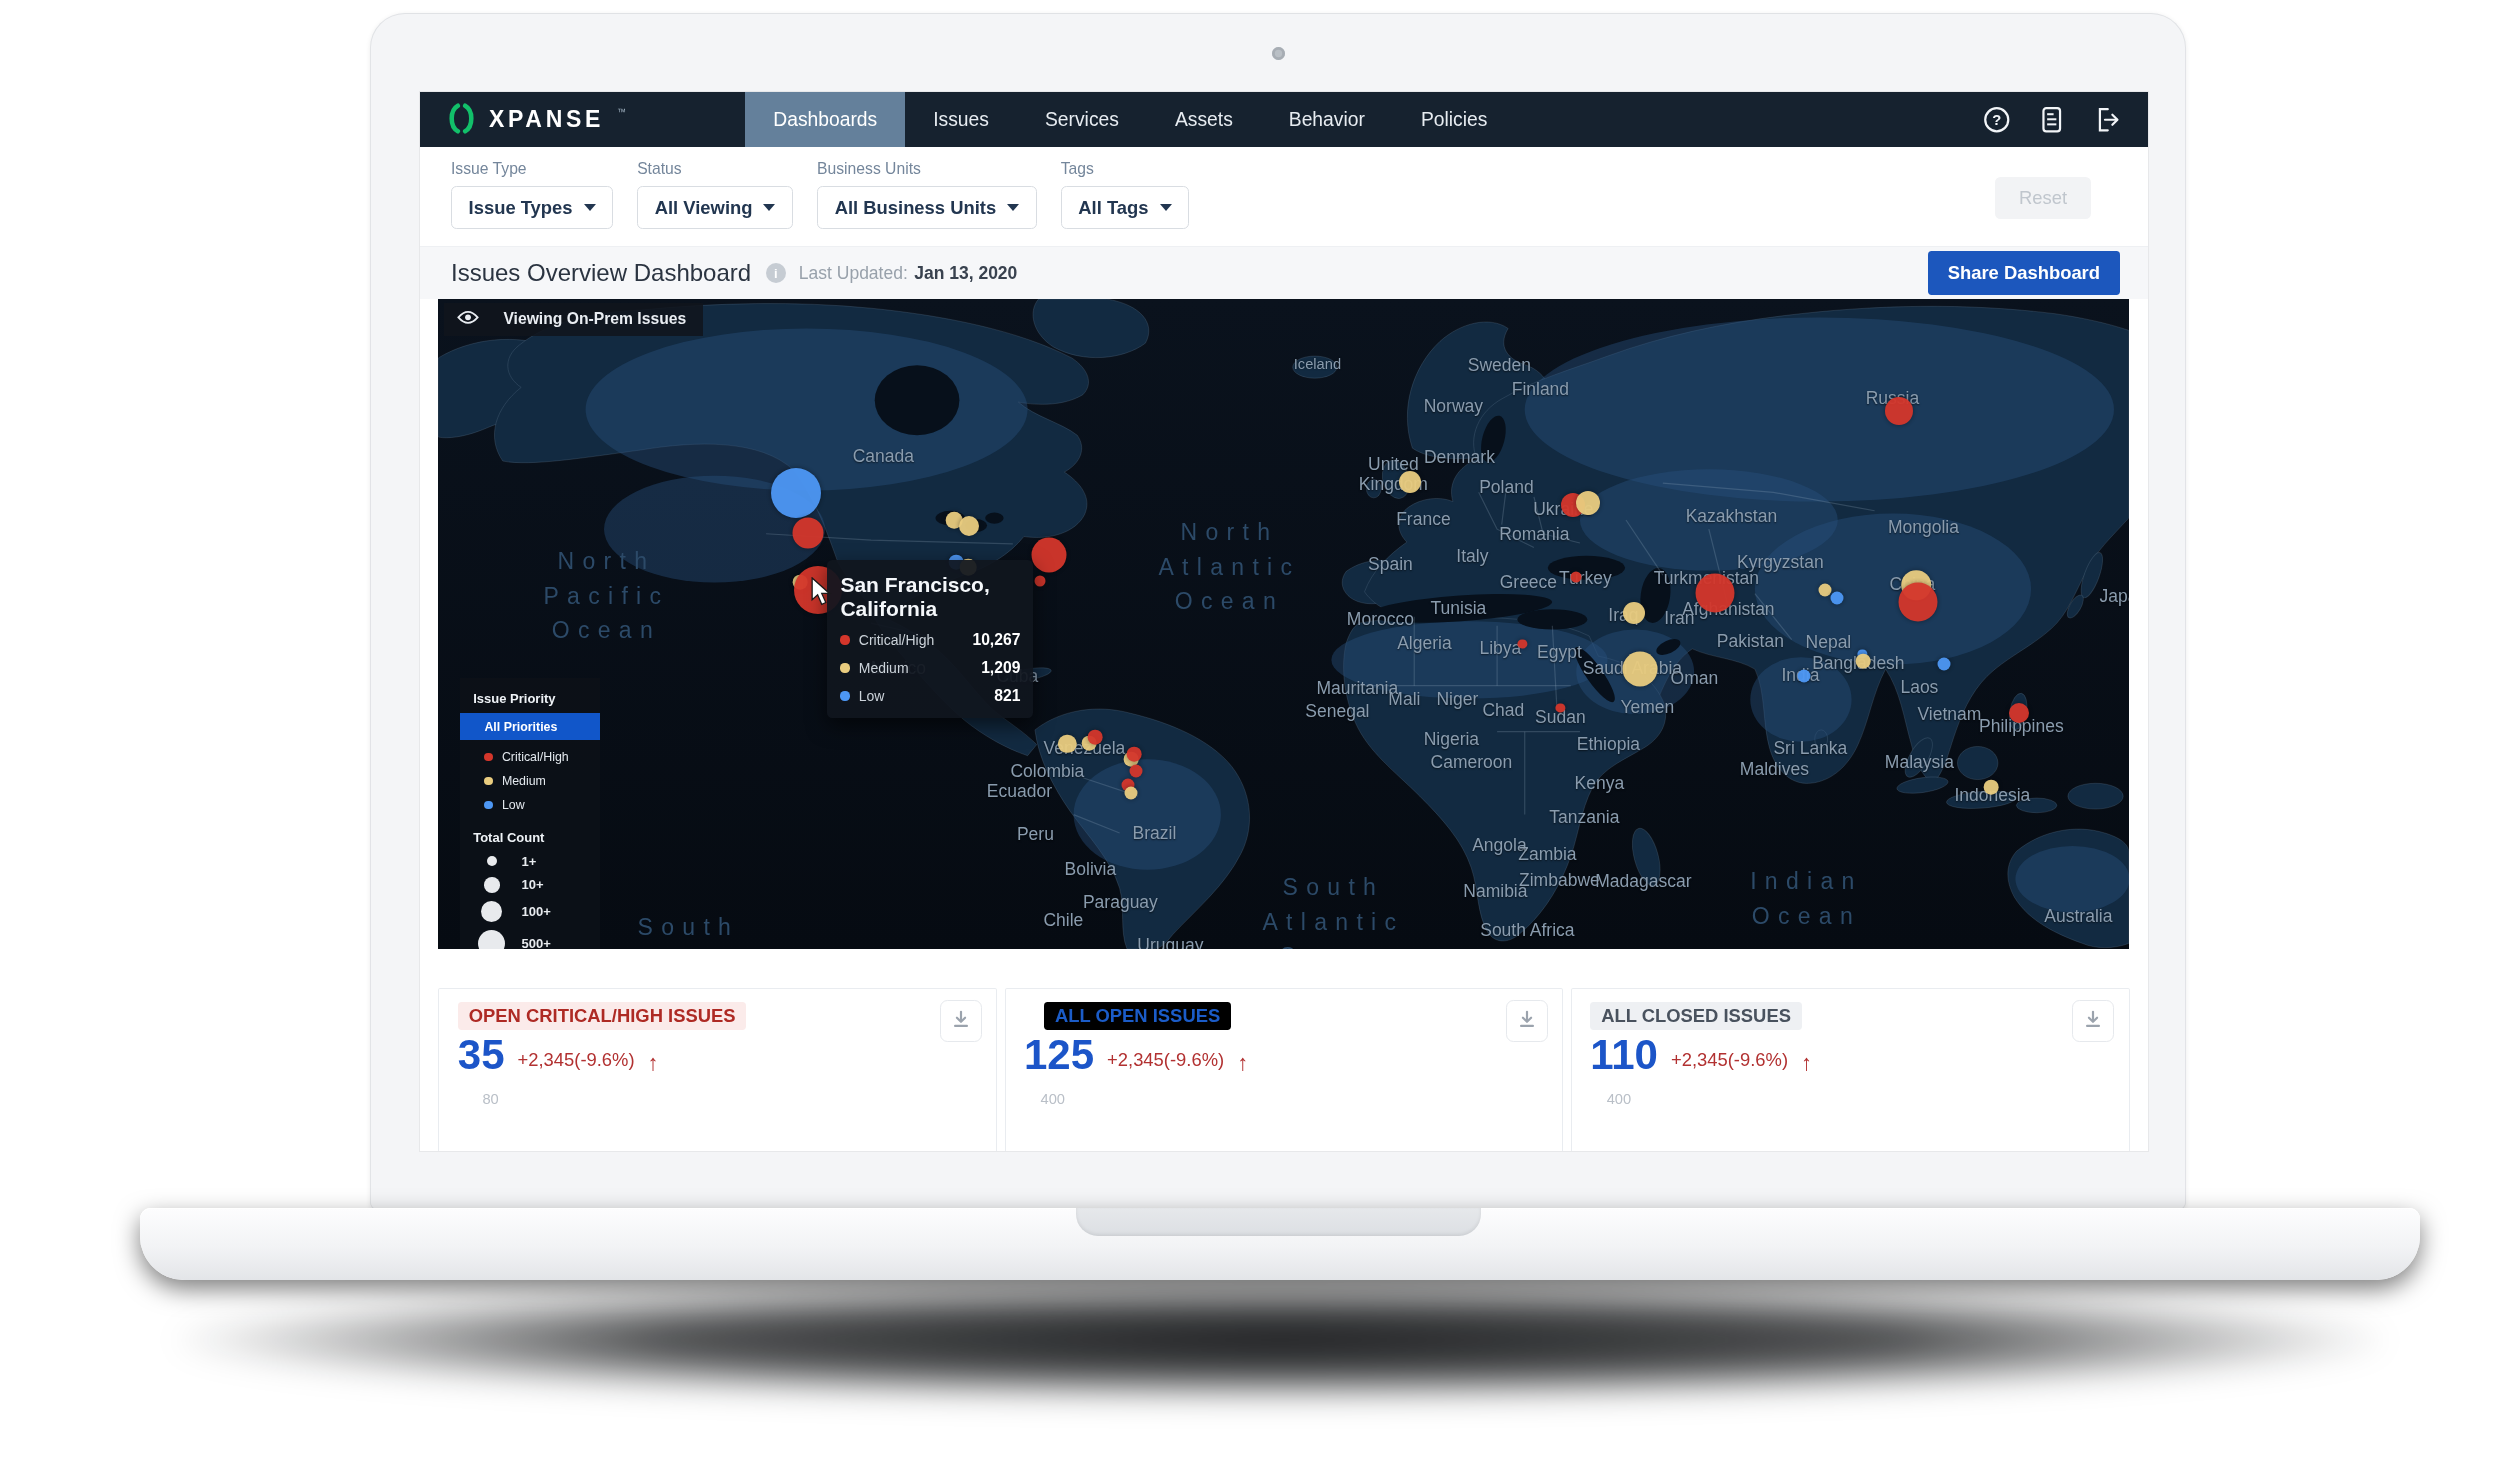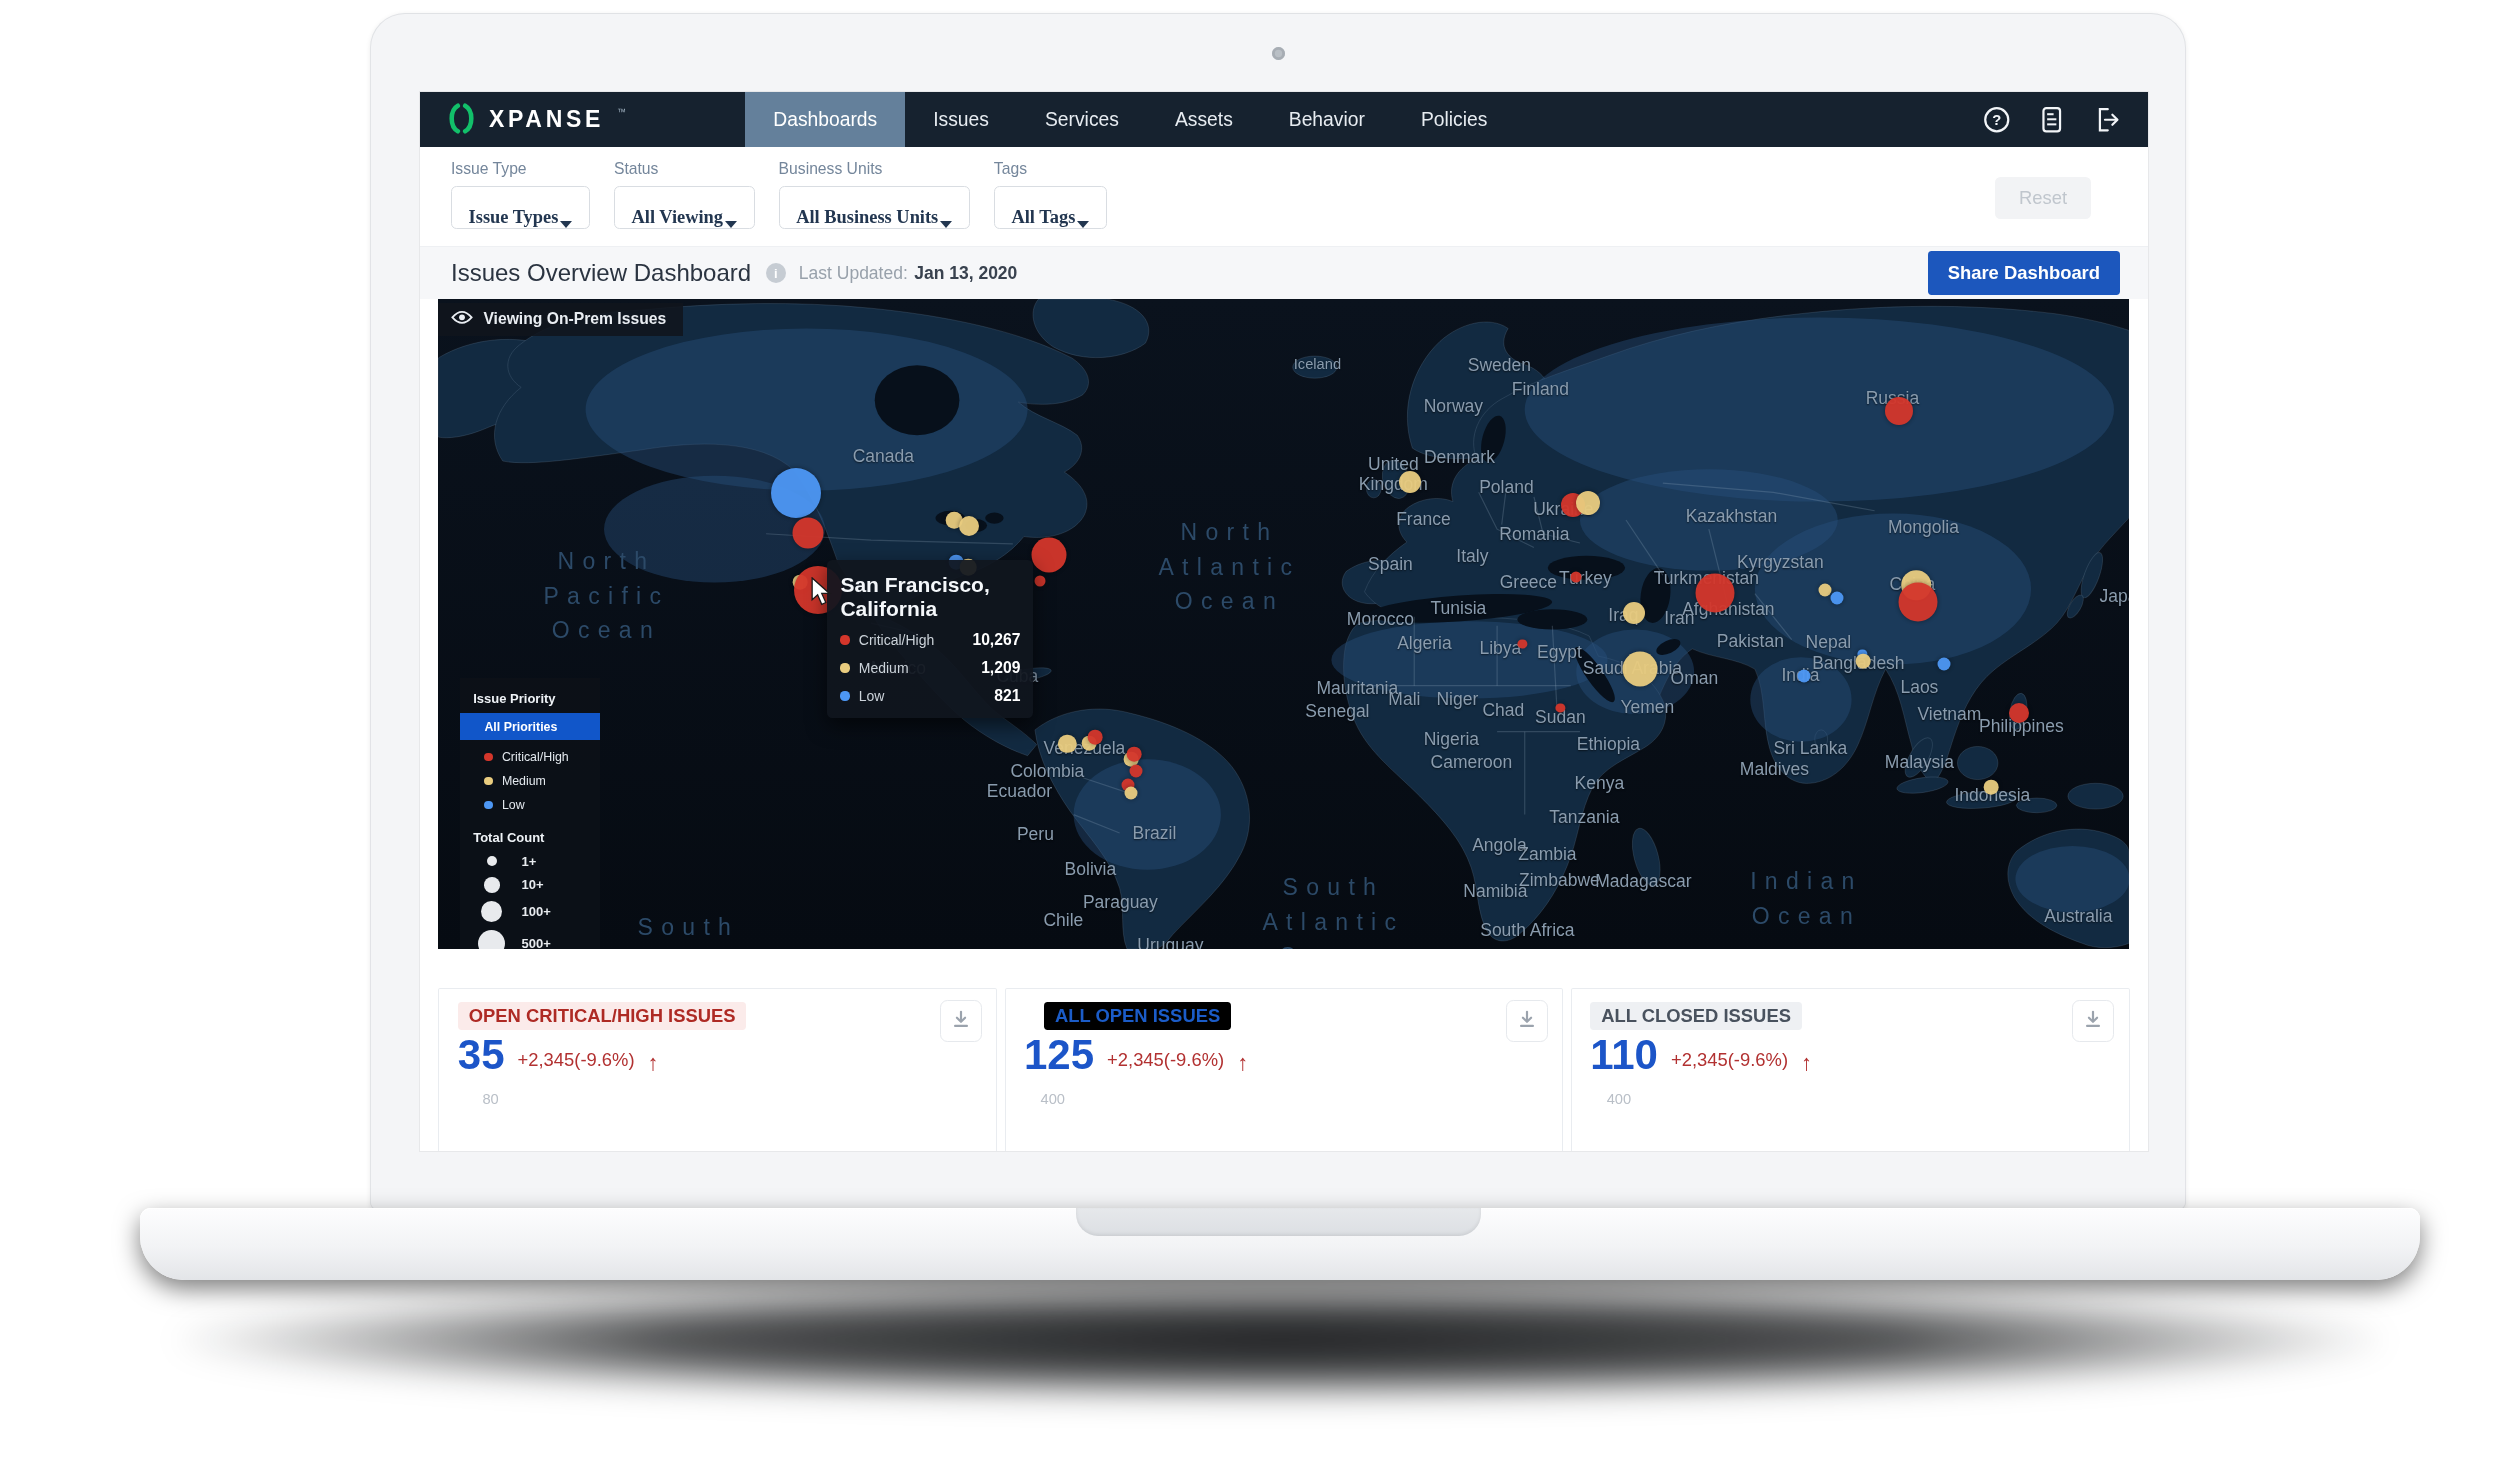--- a/index.html
+++ b/index.html
@@ -38,21 +38,21 @@
 
   
   .tabsbar{display:flex;align-items:stretch;height:47px;border-bottom:1.8px solid #e8ebee;padding-left:31px;background:#fff;}
   .tab{display:flex;align-items:center;padding:0 22px;font-size:19.3px;color:#5c7084;border-bottom:4.6px solid transparent;margin-bottom:-1.8px;cursor:pointer;}
   .tab.active{color:#32465c;border-bottom-color:#1a73e8;}
 
   
   .filtersbar{position:relative;height:99px;background:#fff;}
   .fgroups{position:absolute;left:31px;top:13px;display:flex;gap:24px;}
   .flabel{font-size:15.7px;color:#74869b;margin-bottom:8.3px;}
-  .fselect{display:inline-flex;align-items:flex-end;gap:2px;height:41px;padding:0 16.6px;border:1.8px solid #d9dde2;border-radius:5.5px;cursor:pointer;background:#fff;font-family:Liberation Serif, serif;}
+  .fselect{display:inline-flex;align-items:center;gap:11px;height:41px;padding:0 16.6px;border:1.8px solid #d9dde2;border-radius:5.5px;cursor:pointer;background:#fff;}
   .fval{font-size:18.4px;font-weight:bold;color:#223650;}
   .caret{width:0;height:0;border-left:6.4px solid transparent;border-right:6.4px solid transparent;border-top:7.4px solid #223650;}
   .reset-btn{position:absolute;right:57px;top:29.5px;background:#f2f3f5;color:#c0c6cd;border:none;border-radius:5.5px;
     font-size:18.4px;padding:10px 24px;font-family:inherit;}
 
   
   .titlebar{height:52px;background:#f6f7f9;display:flex;align-items:center;padding-left:31px;border-top:0.9px solid #eef0f3;}
   .page-title{font-size:24px;color:#2b3441;margin-right:14.7px;}
   .info-dot{width:20px;height:20px;border-radius:50%;background:#c6ccd3;color:#fff;font-size:13px;font-weight:bold;
     display:flex;align-items:center;justify-content:center;margin-right:13px;}
@@ -62,21 +62,21 @@
     border:none;border-radius:3.7px;padding:11px 20px;font-family:inherit;}
 
   
   .map{position:relative;margin:0 18.4px;width:1691px;height:650px;background:linear-gradient(#0a121d,#060b12);overflow:hidden;}
   .map svg.land{position:absolute;left:0;top:0;}
   .clabel{position:absolute;transform:translate(-50%,-50%);font-size:17.5px;color:#8a9cae;white-space:pre-line;
     text-align:center;line-height:1.15;text-shadow:0 0.9px 1.8px rgba(0,0,0,.6);pointer-events:none;}
   .olabel{position:absolute;transform:translate(-50%,-50%);font-size:23px;letter-spacing:8.3px;color:#2c4a68;
     white-space:pre-line;text-align:center;line-height:1.5;pointer-events:none;}
   .marker{position:absolute;border-radius:50%;transform:translate(-50%,-50%);opacity:.95;box-shadow:0 0 5.5px rgba(0,0,0,.4);}
-  .map-badge{position:absolute;left:0;top:3.7px;display:flex;align-items:center;gap:10px;background:rgba(16,21,28,.88);
+  .map-badge{position:absolute;left:6px;top:3.7px;display:flex;align-items:center;gap:24px;background:rgba(16,21,28,.88);
     padding:7.4px 16.6px 7.4px 13px;color:#e9edf2;font-size:15.7px;font-weight:bold;}
   
   .tooltip{position:absolute;left:389px;top:261px;width:180px;background:rgba(16,22,30,.93);border-radius:5.5px;
     padding:13px 13px 13px;box-shadow:0 7.4px 20px rgba(0,0,0,.55);}
   .tt-title{font-size:21px;font-weight:bold;color:#f4f7fa;margin-bottom:5.5px;}
   .tt-row{display:flex;align-items:center;gap:9.2px;margin-top:10px;}
   .tt-dot{width:9.2px;height:9.2px;border-radius:50%;flex:none;}
   .tt-label{font-size:14px;color:#ccd3da;flex:1;}
   .tt-value{font-size:15.7px;font-weight:bold;color:#fff;}
   

